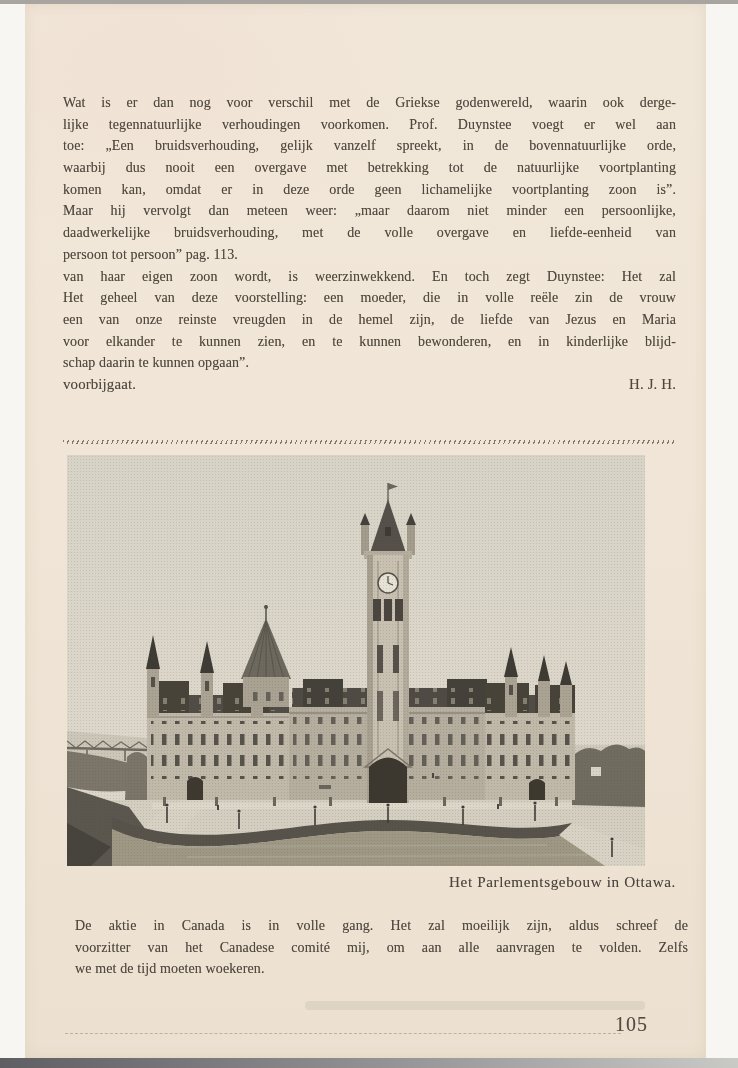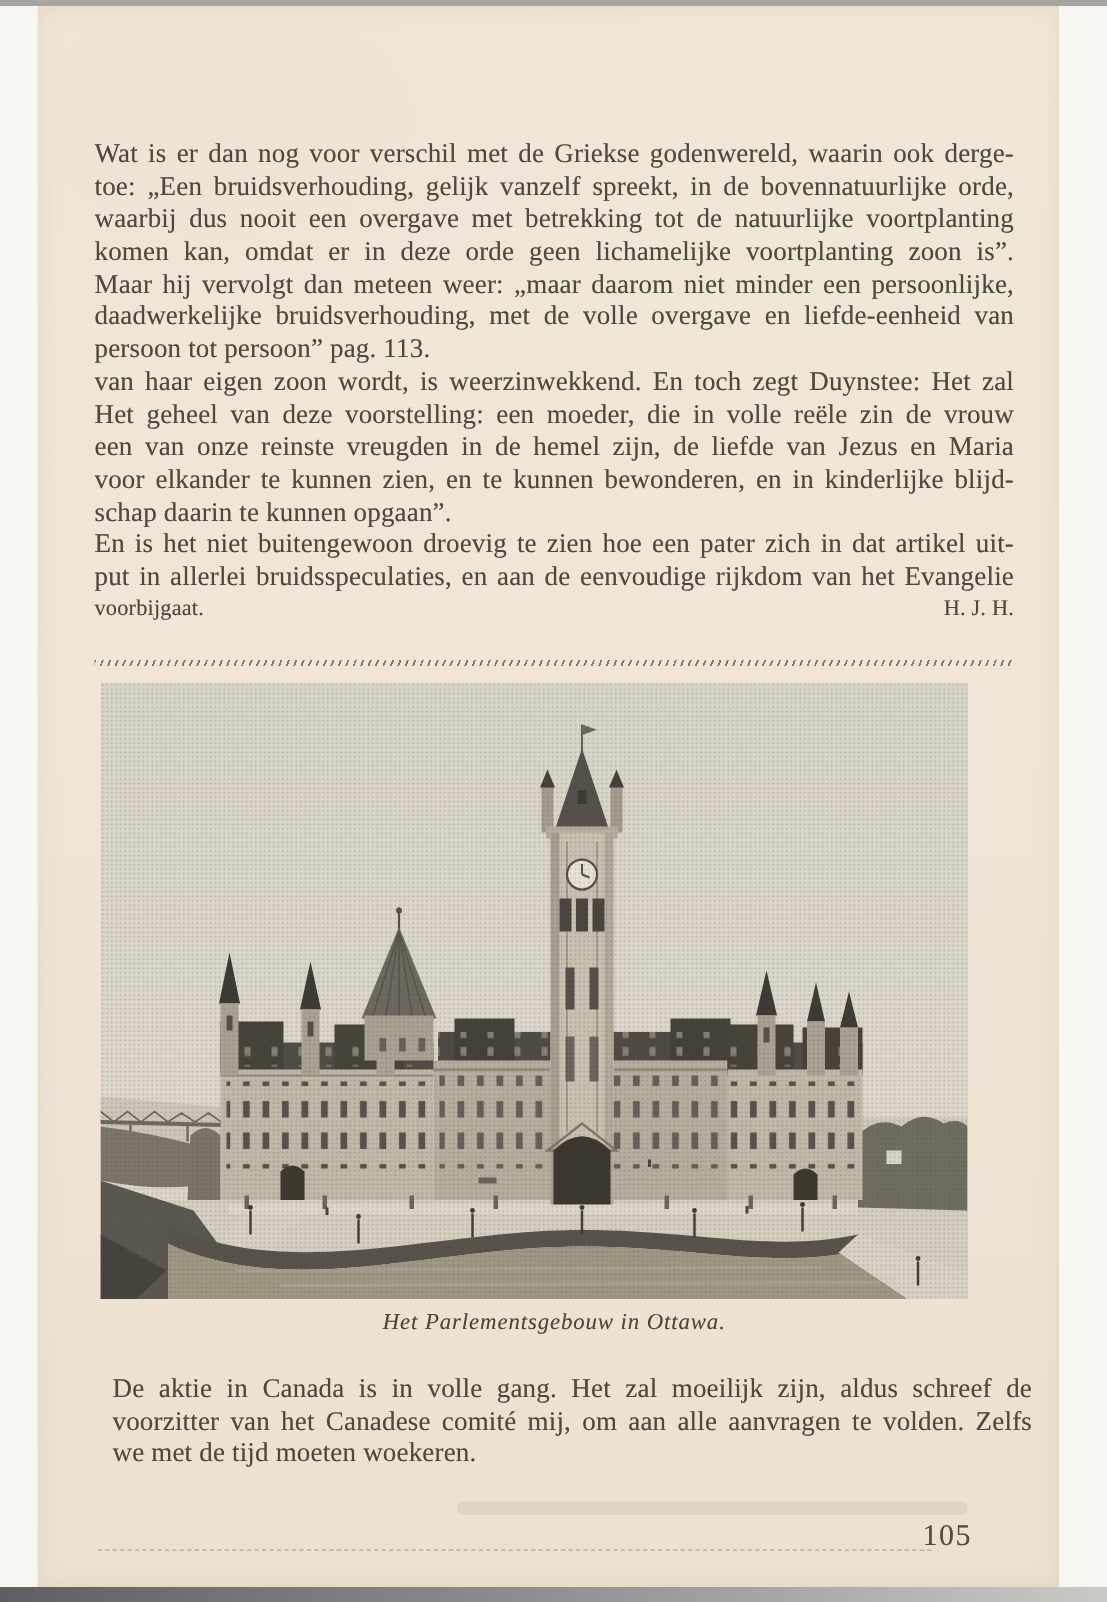--- a/index.html
+++ b/index.html
@@ -13,21 +13,21 @@
     background:linear-gradient(90deg,#5f5e63 0%,#8b8a8d 45%,#c9c9c6 100%);}
   .page{
     position:absolute;left:25px;top:4px;width:681px;height:1054px;
     background:
       radial-gradient(ellipse 420px 260px at 18% 6%, rgba(236,206,198,.18), rgba(0,0,0,0) 70%),
       linear-gradient(180deg,#f1e7d9 0%,#f0e5d6 45%,#ece1d1 100%);
     box-shadow:inset 0 0 14px rgba(190,170,145,.25);
   }
   .text-col{position:absolute;left:38px;width:613px;color:#50483f;}
   .jline{
-    font-size:18px;line-height:21.7px;height:21.7px;white-space:nowrap;
+    font-size:14px;line-height:21.7px;height:21.7px;white-space:nowrap;
     text-align:justify;text-align-last:justify;letter-spacing:.12px;
     text-shadow:0 0 .4px rgba(80,70,58,.45);
     overflow:hidden;
     font-family:Liberation Serif, serif;
   }
   .jline.last{text-align-last:left;}
   .sig-row{display:flex;justify-content:space-between;font-size:14.9px;line-height:21.7px;height:21.7px;
     letter-spacing:.12px;text-shadow:0 0 .4px rgba(80,70,58,.45);font-family:Liberation Serif, serif;}
   .separator{
     position:absolute;left:38px;top:436px;width:613px;height:4px;opacity:.85;
@@ -37,22 +37,22 @@
     position:absolute;left:42px;top:451px;width:578px;height:411px;
     box-shadow:inset 0 0 8px rgba(120,112,96,.28);
   }
   .photo svg{display:block;width:578px;height:411px;}
   .photo::after{
     content:"";position:absolute;inset:0;pointer-events:none;
     background-image:radial-gradient(rgba(62,56,48,.14) .7px, rgba(0,0,0,0) .8px);
     background-size:3px 3px;
   }
   .caption{
-    position:absolute;left:38px;top:869px;width:613px;text-align:center;
-    font-style:italic;font-size:15.2px;color:#4d453d;letter-spacing:.6px;
+    position:absolute;left:38px;top:869px;width:613px;text-align:right;
+    font-size:15.2px;color:#4d453d;letter-spacing:.6px;
     text-shadow:0 0 .4px rgba(80,70,58,.4);
   }
   .para-top{top:88px;}
   .para-bottom{top:911px;margin-left:12px;}
   .smudge{position:absolute;left:280px;top:997px;width:340px;height:9px;
     background:rgba(185,178,163,.28);border-radius:4px;}
   .footer-dashes{position:absolute;left:40px;top:1029px;width:556px;height:0;
     border-top:1.5px dashed rgba(122,106,86,.40);}
   .page-number{
     position:absolute;left:38px;top:1009px;width:585px;text-align:right;
@@ -64,39 +64,36 @@
 <body>
 
 <div class="strip-top"></div>
 <div class="strip-bottom"></div>
 
 <div class="page">
 
   <div class="text-col para-top">
     <div>
         <div class="jline">Wat is er dan nog voor verschil met de Griekse godenwereld, waarin ook derge-</div>
+        <div class="jline">lijke tegennatuurlijke verhoudingen voorkomen. Prof. Duynstee voegt er wel aan</div>
         <div class="jline">toe: „Een bruidsverhouding, gelijk vanzelf spreekt, in de bovennatuurlijke orde,</div>
         <div class="jline">waarbij dus nooit een overgave met betrekking tot de natuurlijke voortplanting</div>
         <div class="jline">komen kan, omdat er in deze orde geen lichamelijke voortplanting zoon is”.</div>
         <div class="jline">Maar hij vervolgt dan meteen weer: „maar daarom niet minder een persoonlijke,</div>
         <div class="jline">daadwerkelijke bruidsverhouding, met de volle overgave en liefde-eenheid van</div>
         <div class="jline last">persoon tot persoon” pag. 113.</div>
       </div>
     <div>
         <div class="jline">van haar eigen zoon wordt, is weerzinwekkend. En toch zegt Duynstee: Het zal</div>
         <div class="jline">Het geheel van deze voorstelling: een moeder, die in volle reële zin de vrouw</div>
         <div class="jline">een van onze reinste vreugden in de hemel zijn, de liefde van Jezus en Maria</div>
         <div class="jline">voor elkander te kunnen zien, en te kunnen bewonderen, en in kinderlijke blijd-</div>
         <div class="jline last">schap daarin te kunnen opgaan”.</div>
       </div>
     <div>
-      <div>
-          <div class="jline">En is het niet buitengewoon droevig te zien hoe een pater zich in dat artikel uit-</div>
-          <div class="jline">put in allerlei bruidsspeculaties, en aan de eenvoudige rijkdom van het Evangelie</div>
-        </div>
       <div class="sig-row">
         <span>voorbijgaat.</span>
         <span>H. J. H.</span>
       </div>
     </div>
   </div>
 
   <div class="separator"></div>
 
   <div class="photo">

